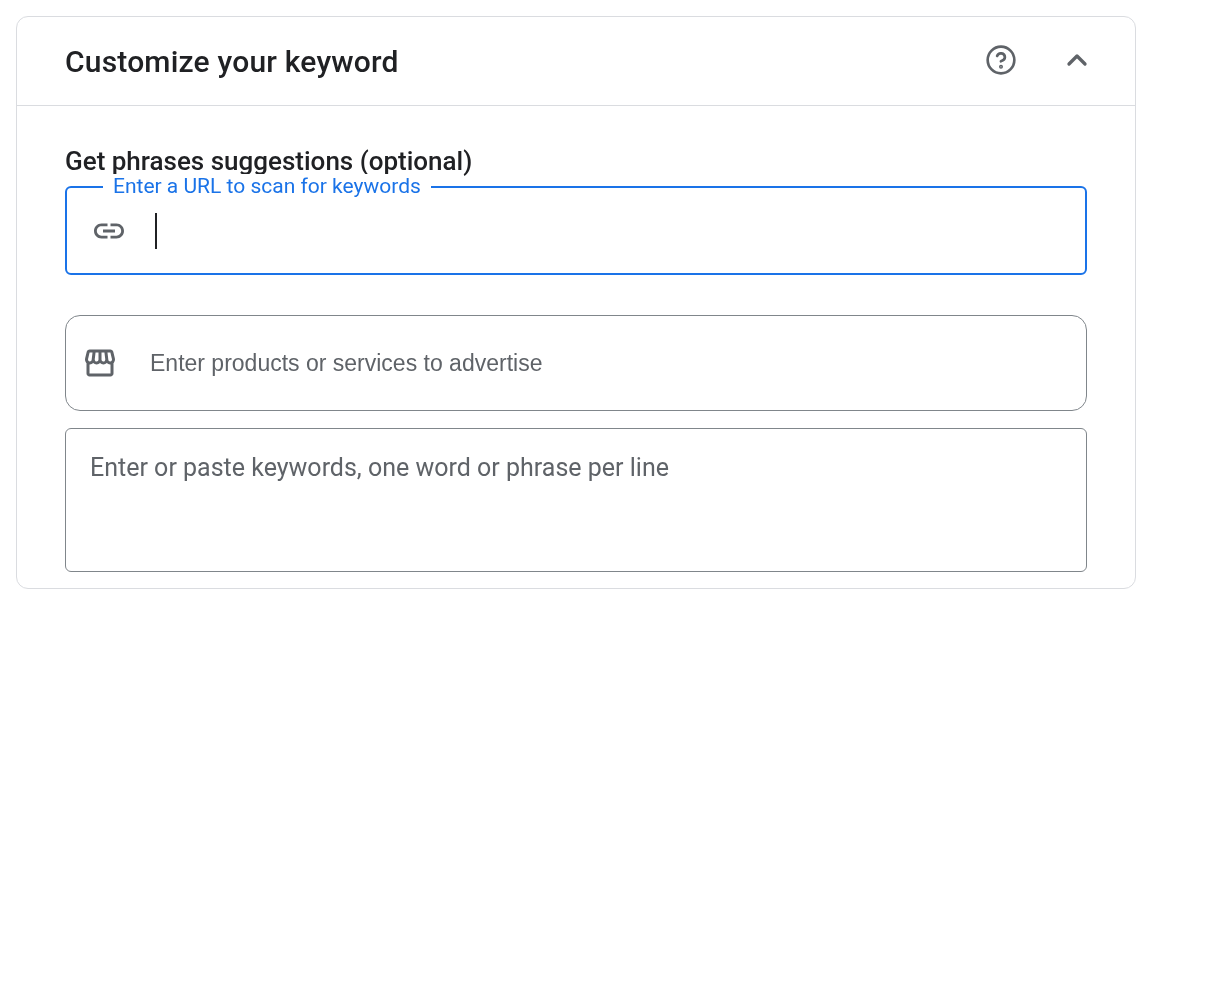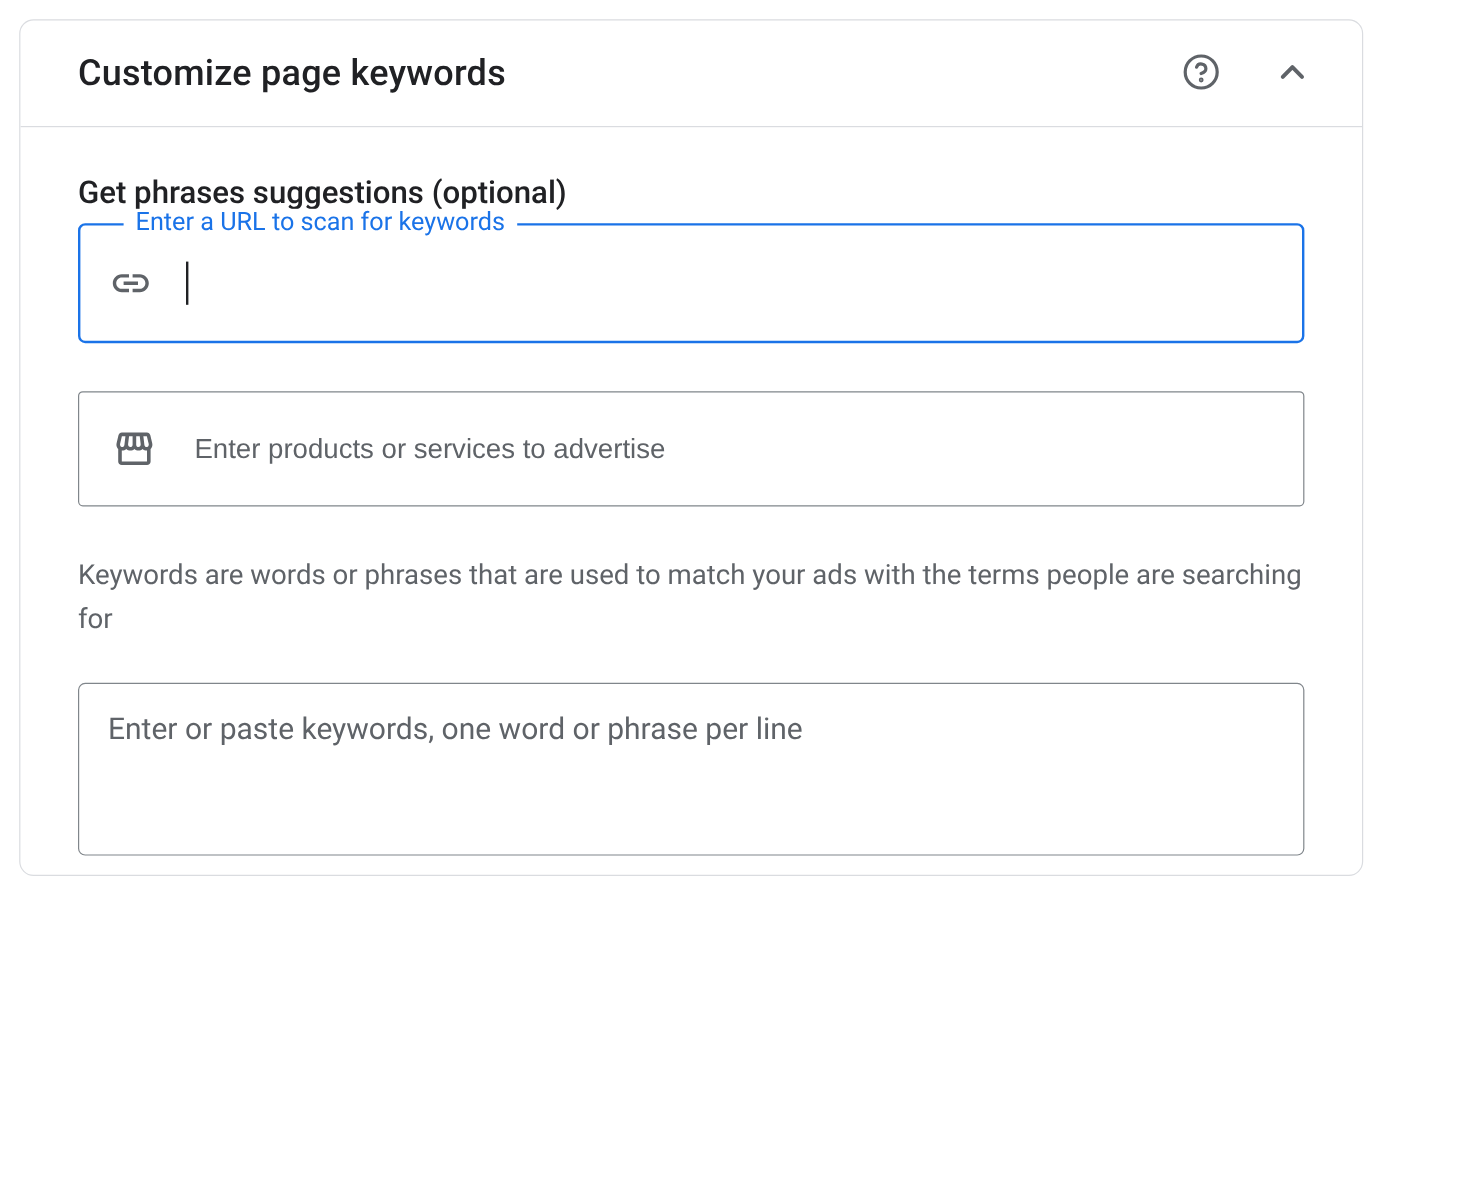--- a/index.html
+++ b/index.html
@@ -60,21 +60,21 @@
     .section-desc {
       font-size: 23px;
       color: #5f6368;
       line-height: 1.55;
       margin-bottom: 36px;
     }
     .outlined-field {
       position: relative;
       border: 2px solid #1a73e8;
       border-radius: 6px;
-      height: 100px;
+      height: 89px;
       display: flex;
       align-items: center;
       padding: 0 24px;
       margin-bottom: 40px;
     }
     .outlined-field .floating-label {
       position: absolute;
       top: -14px;
       left: 36px;
       background: #fff;
@@ -101,26 +101,26 @@
       width: 1.5px;
       height: 36px;
       background: #202124;
       animation: blink 1s step-start infinite;
     }
     @keyframes blink {
       50% { opacity: 0; }
     }
     .plain-field {
       border: 1px solid #80868b;
-      border-radius: 4px;
+      border-radius: 15px;
       height: 96px;
       display: flex;
       align-items: center;
-      padding: 0 28px;
-      margin-bottom: 40px;
+      padding: 0 16px;
+      margin-bottom: 17px;
     }
     .plain-field .field-icon {
       color: #5f6368;
       margin-right: 32px;
       display: flex;
       align-items: center;
     }
     .plain-field input {
       flex: 1;
       border: none;
@@ -163,21 +163,21 @@
     }
     .textarea-field textarea::placeholder {
       color: #5f6368;
     }
   </style>
 </head>
 <body>
 
 <div class="card">
   <div class="card-header">
-    <div class="card-title">Customize page keywords</div>
+    <div class="card-title">Customize your keyword</div>
     <div class="header-actions">
       <button class="icon-btn">
         <span>
           <svg width="32" height="32" viewBox="0 0 24 24" fill="none" stroke="#5f6368" stroke-width="2">
             <circle cx="12" cy="12" r="10"></circle>
             <path d="M9.09 9a3 3 0 0 1 5.83 1c0 2-3 3-3 3" stroke-linecap="round"></path>
             <circle cx="12" cy="17" r="0.5" fill="#5f6368"></circle>
           </svg>
         </span>
       </button>
@@ -208,19 +208,18 @@
     <div class="plain-field">
       <span class="field-icon">
         <svg width="36" height="36" viewBox="0 0 24 24" fill="#5f6368">
           <path d="M21.9 8.89l-1.05-4.37c-.22-.9-1-1.52-1.91-1.52H5.05c-.9 0-1.69.63-1.9 1.52L2.1 8.89c-.24 1.02-.02 2.06.62 2.88.08.11.19.19.28.29V19c0 1.1.9 2 2 2h14c1.1 0 2-.9 2-2v-6.94c.09-.09.2-.18.28-.28.64-.82.87-1.87.62-2.89zm-2.99-3.9l1.05 4.37c.1.42.01.84-.25 1.17-.14.18-.44.47-.94.47-.61 0-1.14-.49-1.21-1.14L16.98 5l1.93-.01zM13 5h1.96l.54 4.52c.05.39-.07.78-.33 1.07-.22.26-.54.41-.95.41-.67 0-1.22-.59-1.22-1.31V5zM8.49 9.52L9.04 5H11v4.69c0 .72-.55 1.31-1.29 1.31-.34 0-.65-.15-.89-.41-.25-.29-.37-.68-.33-1.07zM4.04 9.36L5.05 5h1.97l-.58 4.86c-.08.65-.6 1.14-1.21 1.14-.49 0-.8-.29-.93-.47-.27-.32-.36-.75-.26-1.17zM5 19v-6.03c.08.01.15.03.23.03.87 0 1.66-.36 2.24-.95.6.6 1.4.95 2.31.95.87 0 1.65-.36 2.23-.93.59.57 1.39.93 2.29.93.84 0 1.64-.35 2.24-.95.58.59 1.37.95 2.24.95.08 0 .15-.02.23-.03V19H5z"></path>
         </svg>
       </span>
       <input type="text" placeholder="Enter products or services to advertise" style="">
     </div>
 
 
-    <div class="section-desc">Keywords are words or phrases that are used to match your ads with the terms people are searching for</div>
 
     <div class="textarea-field">
       <textarea placeholder="Enter or paste keywords, one word or phrase per line" style=""></textarea>
     </div>
   </div>
 </div>
 
 </body></html>

